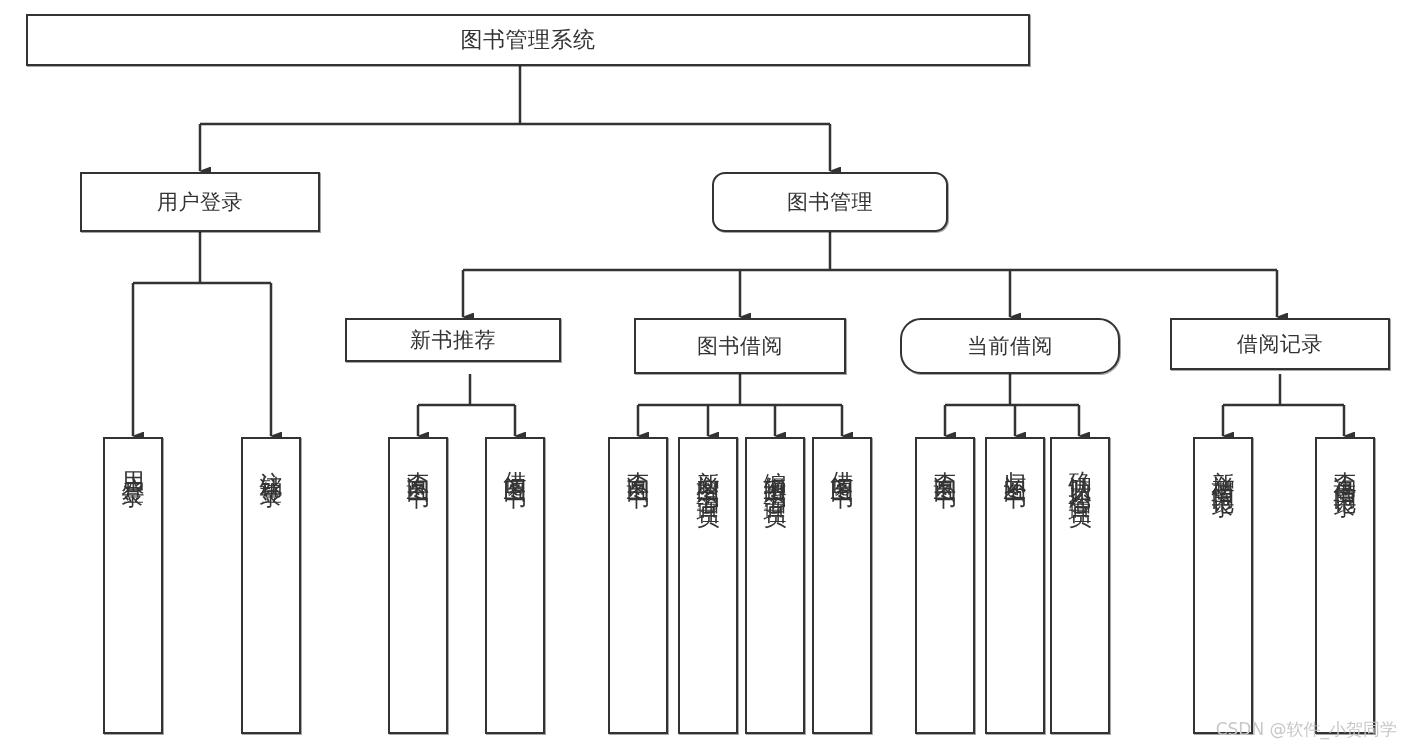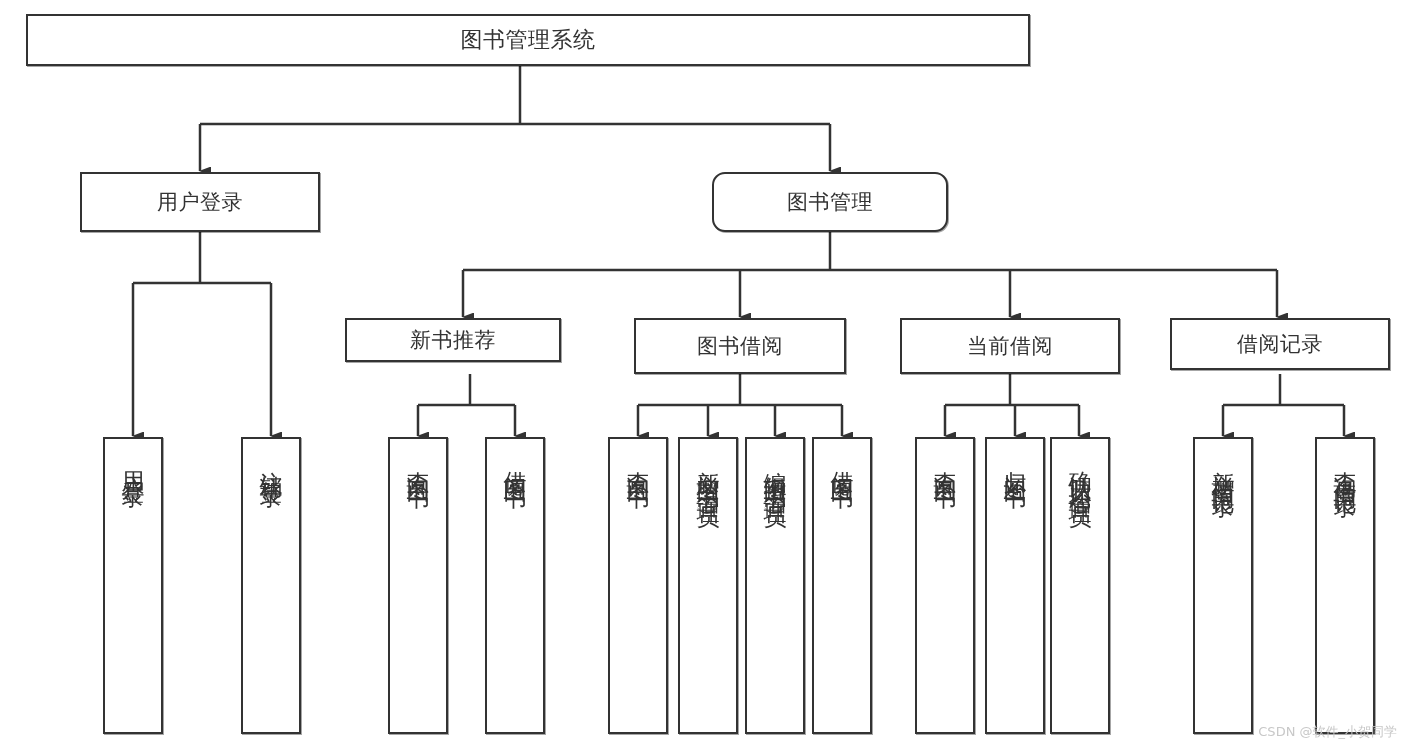--- a/index.html
+++ b/index.html
@@ -59,21 +59,21 @@
     text-orientation: upright;
     font-size: 23px;
     line-height: 1;
     letter-spacing: 5px;
     white-space: nowrap;
   }
   .watermark {
     position: absolute;
     right: 8px;
     bottom: 6px;
-    font-size: 13px;
+    font-size: 17px;
     color: #c8c8c8;
     font-family: "DejaVu Sans", "Liberation Sans", sans-serif;
     white-space: nowrap;
   }
 </style>
 </head>
 <body>
 
 <div id="canvas">
 
@@ -129,21 +129,21 @@
       </div>
       <div class="node horiz" style="left: 712px; top: 172px; width: 236px; height: 60px; border-radius: 13px;">
         <span class="node-label">图书管理</span>
       </div>
       <div class="node horiz" style="left: 345px; top: 318px; width: 216px; height: 44px;">
         <span class="node-label">新书推荐</span>
       </div>
       <div class="node horiz" style="left: 634px; top: 318px; width: 212px; height: 56px;">
         <span class="node-label">图书借阅</span>
       </div>
-      <div class="node horiz" style="left: 900px; top: 318px; width: 220px; height: 56px;">
+      <div class="node horiz" style="left: 900px; top: 318px; width: 220px; height: 56px; border-radius: 21px;">
         <span class="node-label">当前借阅</span>
       </div>
       <div class="node horiz" style="left: 1170px; top: 318px; width: 220px; height: 52px; align-items: center;">
         <span class="node-label">借阅记录</span>
       </div>
       <div class="node vert" style="left: 103px; top: 437px; width: 60px; height: 297px;">
         <span class="node-label">用户登录</span>
       </div>
       <div class="node vert" style="left: 241px; top: 437px; width: 60px; height: 297px;">
         <span class="node-label">注销登录</span>

